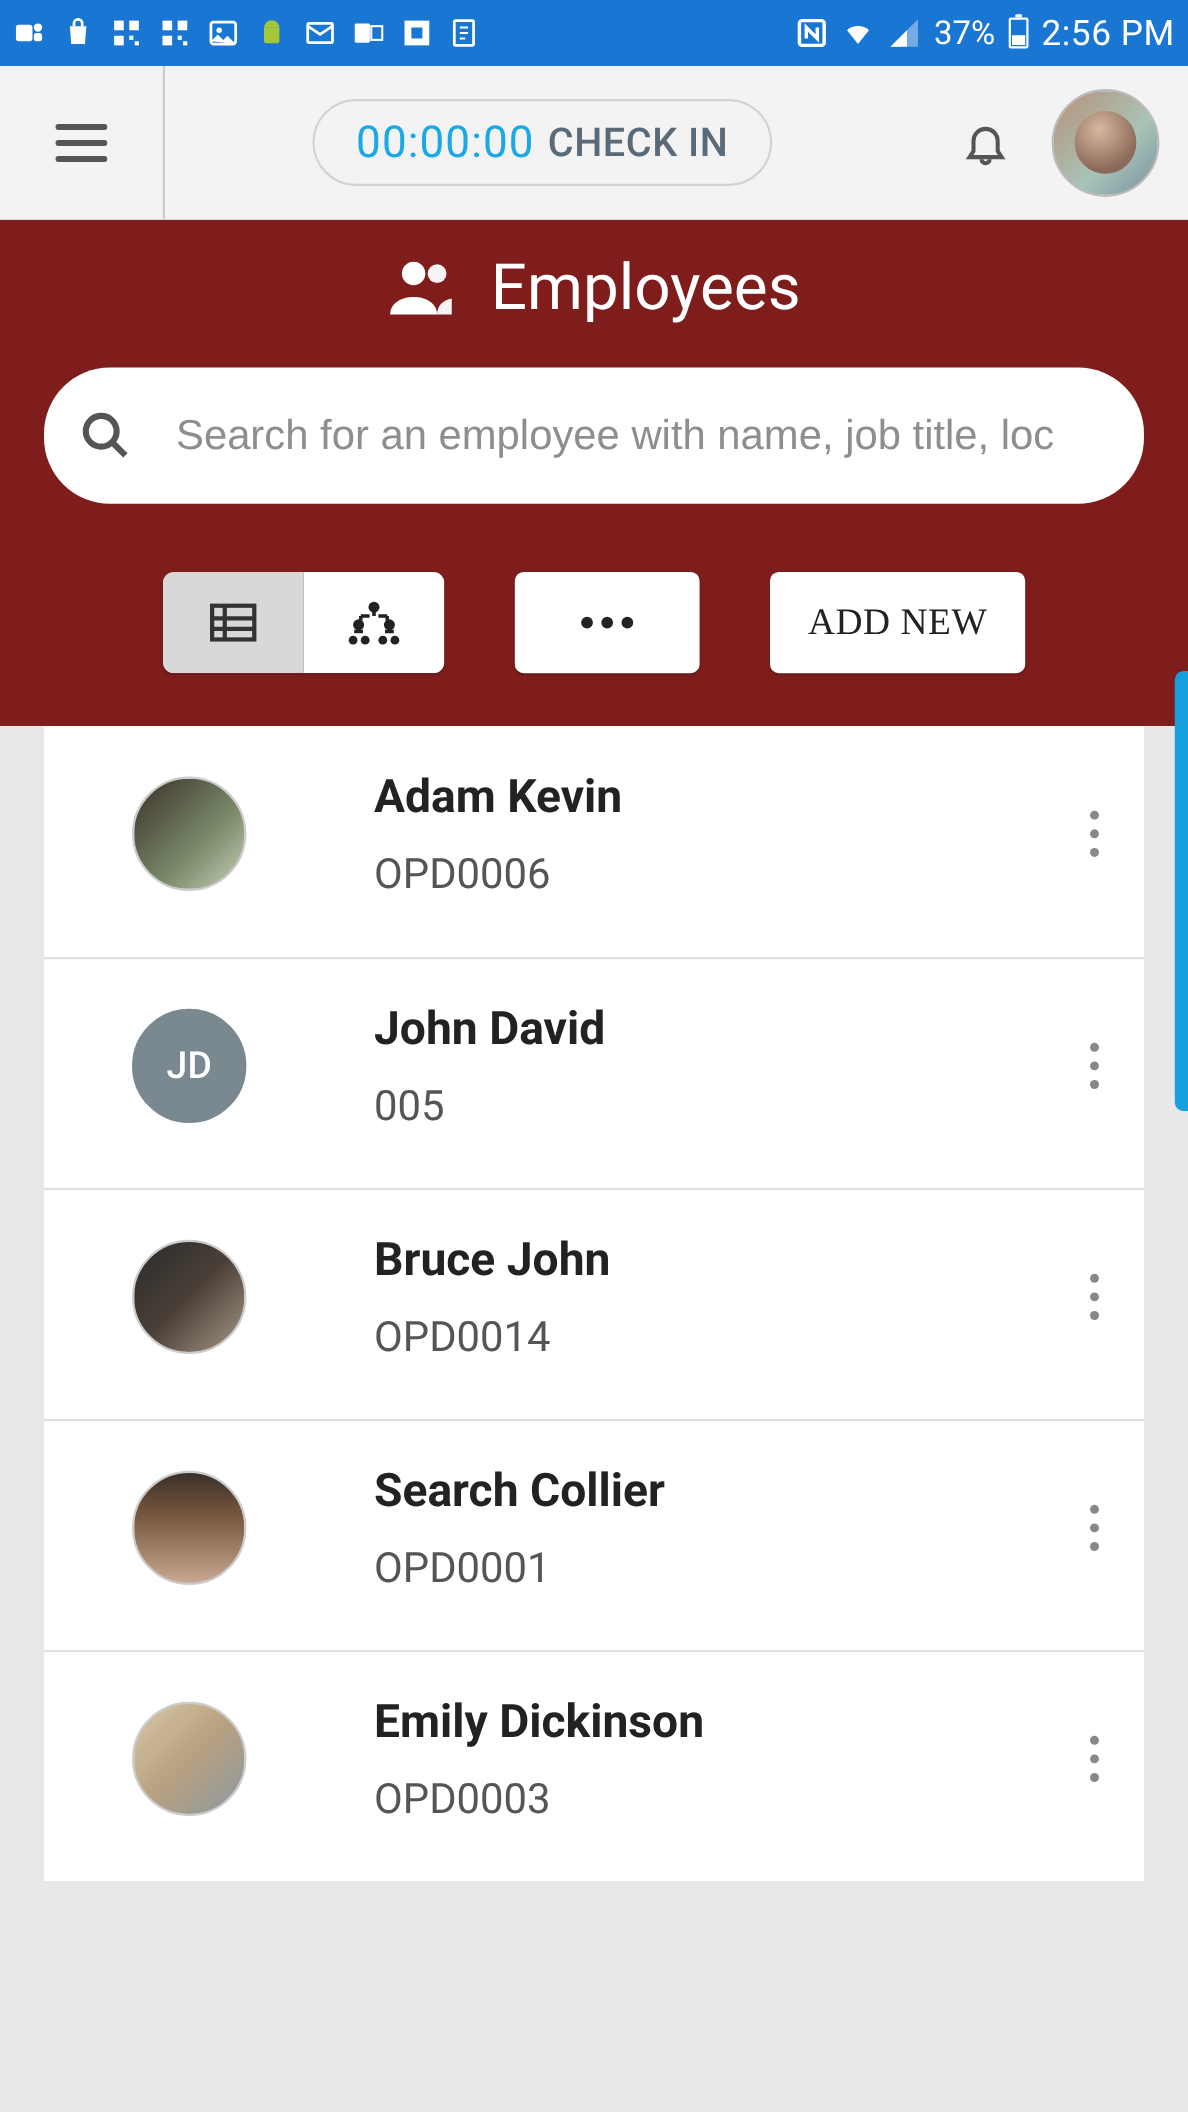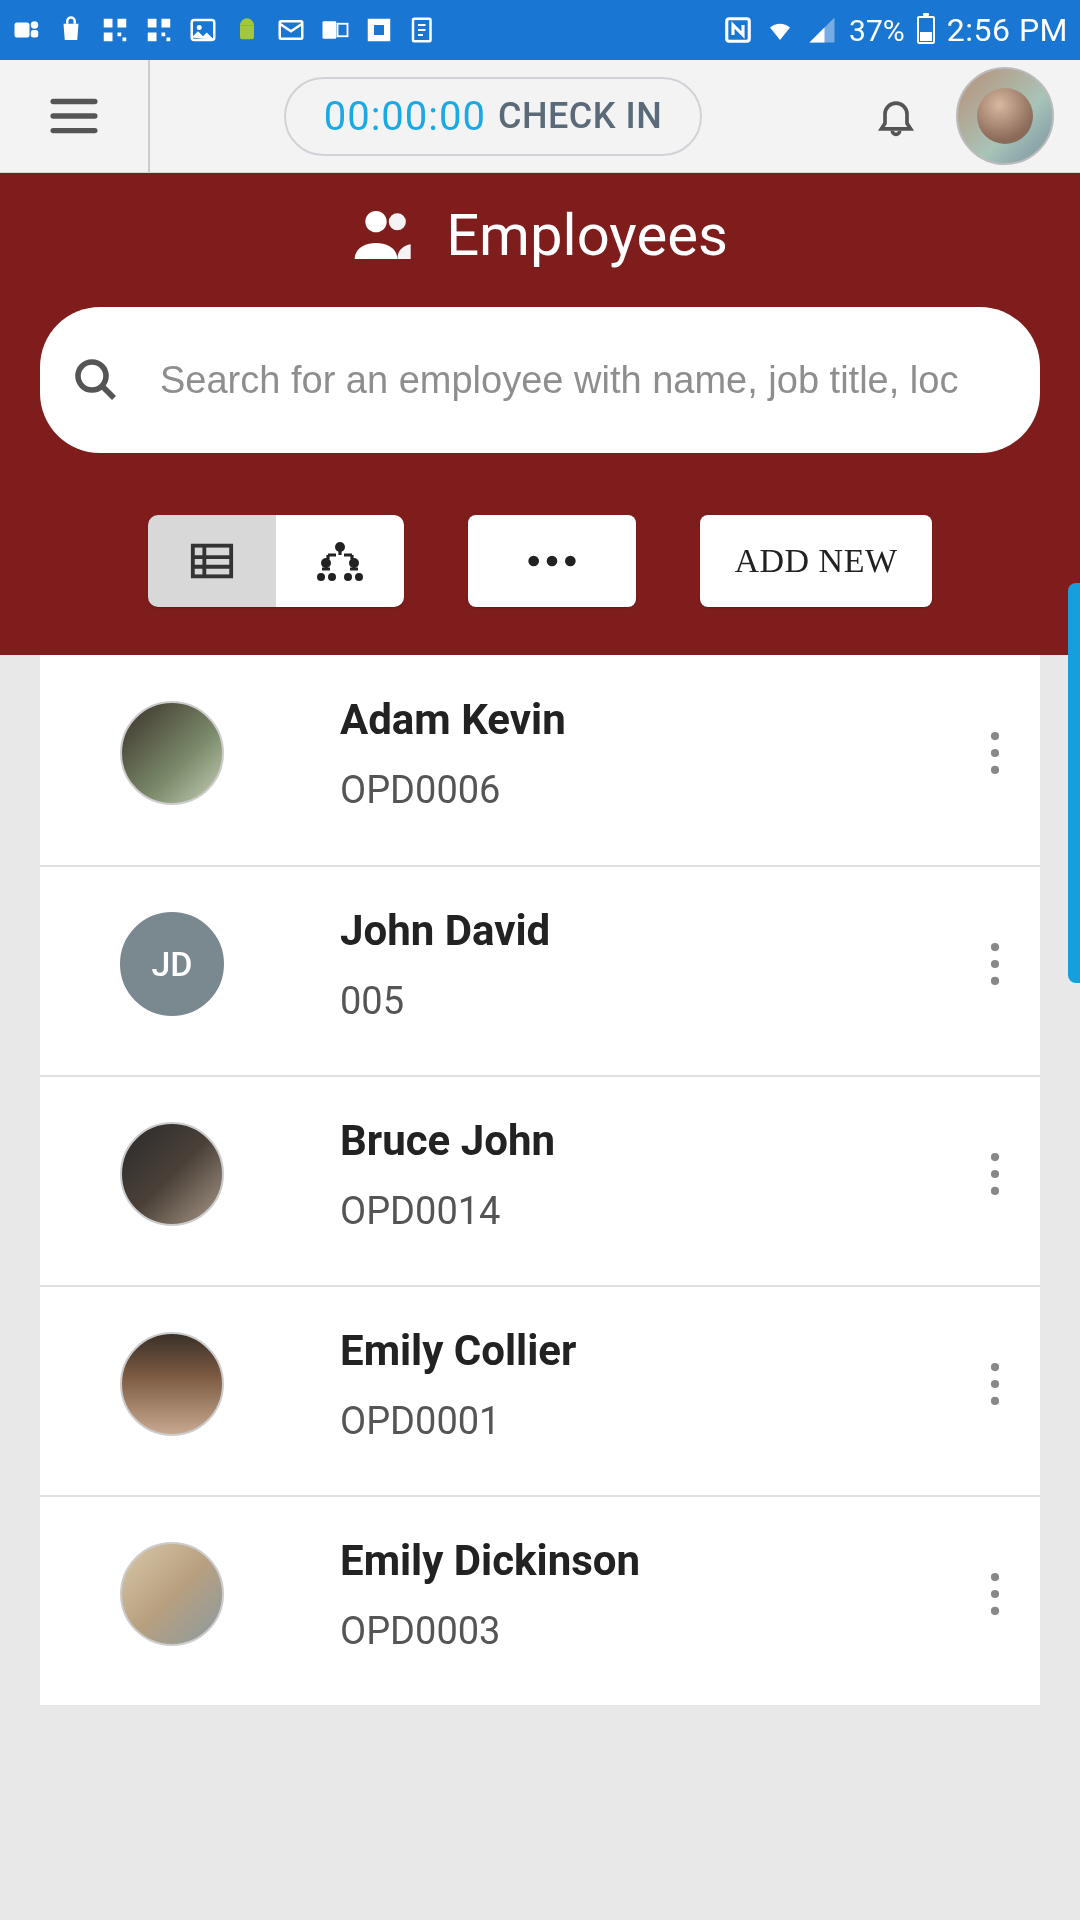--- a/index.html
+++ b/index.html
@@ -9,38 +9,38 @@
   .status-bar { height: 60px; background: #1976d2; display: flex; align-items: center; padding: 0 12px; color: #fff; }
   .status-left { display: flex; gap: 14px; align-items: center; }
   .status-right { margin-left: auto; display: flex; gap: 12px; align-items: center; font-size: 30px; font-weight: 400; }
   .status-right .time { font-size: 32px; letter-spacing: 0.5px; }
   .status-icon { width: 30px; height: 30px; display: inline-flex; align-items: center; justify-content: center; }
   .battery-box { width: 18px; height: 28px; border: 2px solid #fff; border-radius: 2px; position: relative; display: inline-block; }
   .battery-box::before { content:""; position:absolute; top:-5px; left:4px; width:6px; height:3px; background:#fff; border-radius:1px;}
   .battery-box::after { content:""; position:absolute; bottom:1px; left:1px; right:1px; height:37%; background:#fff; }
   
   
-  .app-header { height: 113px; background: #f3f3f3; border-bottom: 1px solid #d8d8d8; display: flex; align-items: center; }
+  .app-header { height: 140px; background: #f3f3f3; border-bottom: 1px solid #d8d8d8; display: flex; align-items: center; }
   .menu-box { width: 150px; height: 100%; display:flex; align-items:center; justify-content:center; border-right: 2px solid #ccc; }
   .header-center { flex:1; display:flex; align-items:center; justify-content:center; }
   .checkin-pill { border: 2px solid #cfd3d8; border-radius: 60px; padding: 14px 38px; display:flex; align-items:center; gap: 12px; }
   .checkin-time { font-size: 40px; color: #1aa8e6; font-weight: 400; letter-spacing: 1px; }
   .checkin-label { font-size: 36px; color: #5a6a78; font-weight: 500; letter-spacing: 0.5px; }
   .bell-box { width: 80px; display:flex; align-items:center; justify-content:center; margin: 0 20px; }
   .avatar { width: 98px; height: 98px; border-radius: 50%; border: 2px solid #bbb; background: linear-gradient(135deg,#b89078 0%, #a8c4b8 60%, #7890a0 100%); margin-right: 26px; display:flex; align-items:center; justify-content:center; overflow:hidden; }
   .avatar-inner { width:60%; height:60%; border-radius:50%; background: radial-gradient(circle at 40% 30%, #d8b8a0 0%, #8a6a58 70%); }
   
   
   .blue-section { background: #7f1d1d; padding-bottom: 0; position: relative; }
   .page-title-row { display:flex; align-items:center; justify-content:center; gap: 30px; padding: 28px 0 38px; }
   .page-title { color:#fff; font-size: 58px; font-weight: 400; }
   
   
   .search-wrap { padding: 0 40px; }
-  .search-bar { background:#fff; border-radius: 60px; height: 146px; display:flex; align-items:center; padding: 0 32px; gap: 40px; overflow:hidden; }
+  .search-bar { background:#fff; border-radius: 60px; height: 124px; display:flex; align-items:center; padding: 0 32px; gap: 40px; overflow:hidden; }
   .search-input { border:none; outline:none; font-size: 38px; color:#333; flex:1; }
   .search-input::placeholder { color:#8e8e8e; }
   
   
   .toolbar-row { display:flex; align-items:flex-end; gap: 64px; justify-content:center; padding: 62px 0 48px; font-family: Liberation Serif, serif; }
   .view-toggle { display:flex; border-radius: 10px; overflow:hidden; box-shadow: 0 1px 2px rgba(0,0,0,0.2);}
   .toggle-btn { width: 128px; height: 92px; display:flex; align-items:center; justify-content:center; background:#fff; }
   .toggle-btn.active { background:#d8d8d8; }
   .tool-btn { background:#fff; border-radius:8px; height: 92px; display:flex; align-items:center; justify-content:center; box-shadow: 0 1px 2px rgba(0,0,0,0.2); }
   .more-btn { width: 168px; }
@@ -295,21 +295,21 @@
         <svg width="12" height="44" viewBox="0 0 6 26" fill="#888">
           <circle cx="3" cy="3" r="2.4"></circle>
           <circle cx="3" cy="13" r="2.4"></circle>
           <circle cx="3" cy="23" r="2.4"></circle>
         </svg>
       </div>
     </div>
     <div class="emp-row">
       <div class="emp-avatar img4"></div>
       <div class="emp-info">
-        <div class="emp-name">Emily Collier</div>
+        <div class="emp-name">Search Collier</div>
         <div class="emp-code">OPD0001</div>
       </div>
       <div class="emp-more">
         <svg width="12" height="44" viewBox="0 0 6 26" fill="#888">
           <circle cx="3" cy="3" r="2.4"></circle>
           <circle cx="3" cy="13" r="2.4"></circle>
           <circle cx="3" cy="23" r="2.4"></circle>
         </svg>
       </div>
     </div>

